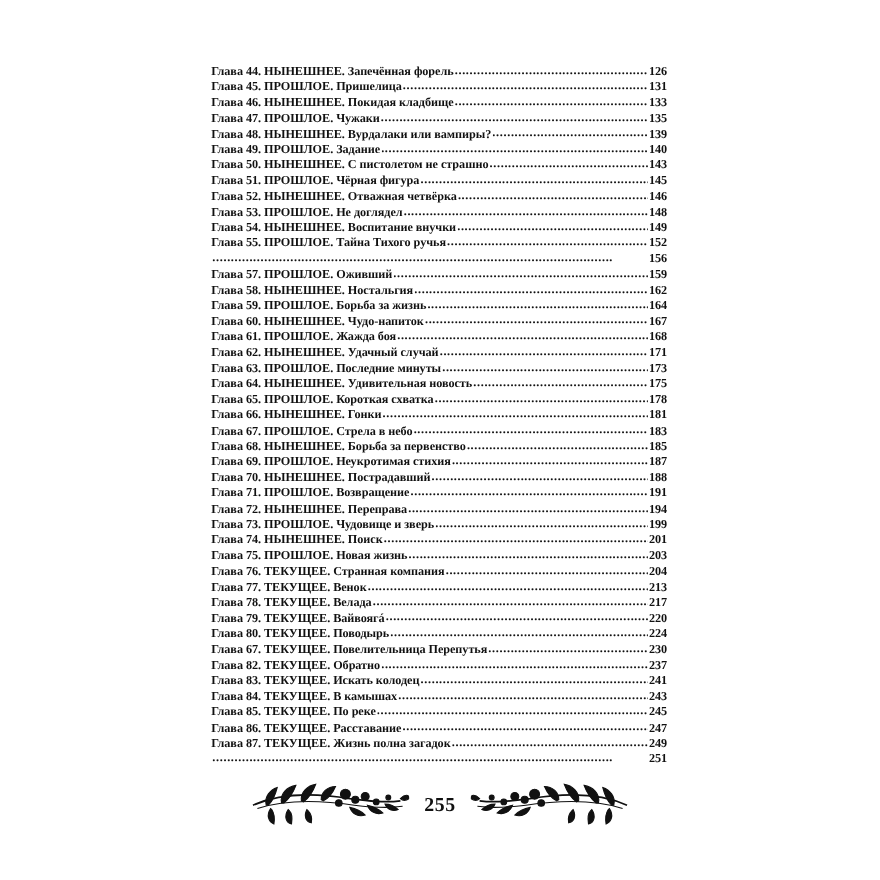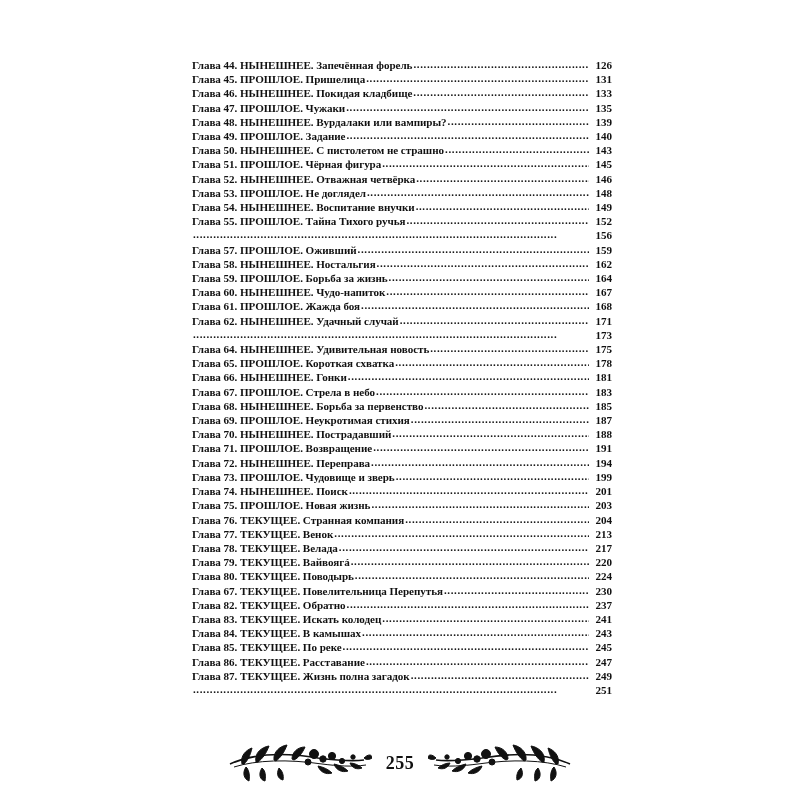--- a/index.html
+++ b/index.html
@@ -46,27 +46,26 @@
     white-space: nowrap;
     font-weight: bold;
     letter-spacing: 0.6px;
     margin: 0 1px;
     position: relative;
     top: -1px;
   }
   .toc-page {
     flex: 0 0 auto;
     font-weight: bold;
-    text-align: right;
     min-width: 22px;
   }
   .footer {
     position: absolute;
     left: 0;
-    top: 740px;
+    top: 708px;
     width: 800px;
     display: flex;
     align-items: center;
     justify-content: center;
     gap: 14px;
   }
   .page-number {
     font-family: "Liberation Serif", serif;
     font-weight: bold;
     font-size: 18px;
@@ -171,20 +170,21 @@
         <span class="toc-title">Глава 61. ПРОШЛОЕ. Жажда боя</span>
         <span class="toc-dots">............................................................................................................</span>
         <span class="toc-page">168</span>
       </div>
       <div class="toc-entry">
         <span class="toc-title">Глава 62. НЫНЕШНЕЕ. Удачный случай</span>
         <span class="toc-dots">............................................................................................................</span>
         <span class="toc-page">171</span>
       </div>
       <div class="toc-entry">
+        <span class="toc-title">Глава 63. ПРОШЛОЕ. Последние минуты</span>
         <span class="toc-dots">............................................................................................................</span>
         <span class="toc-page">173</span>
       </div>
       <div class="toc-entry">
         <span class="toc-title">Глава 64. НЫНЕШНЕЕ. Удивительная новость</span>
         <span class="toc-dots">............................................................................................................</span>
         <span class="toc-page">175</span>
       </div>
       <div class="toc-entry">
         <span class="toc-title">Глава 65. ПРОШЛОЕ. Короткая схватка</span>

